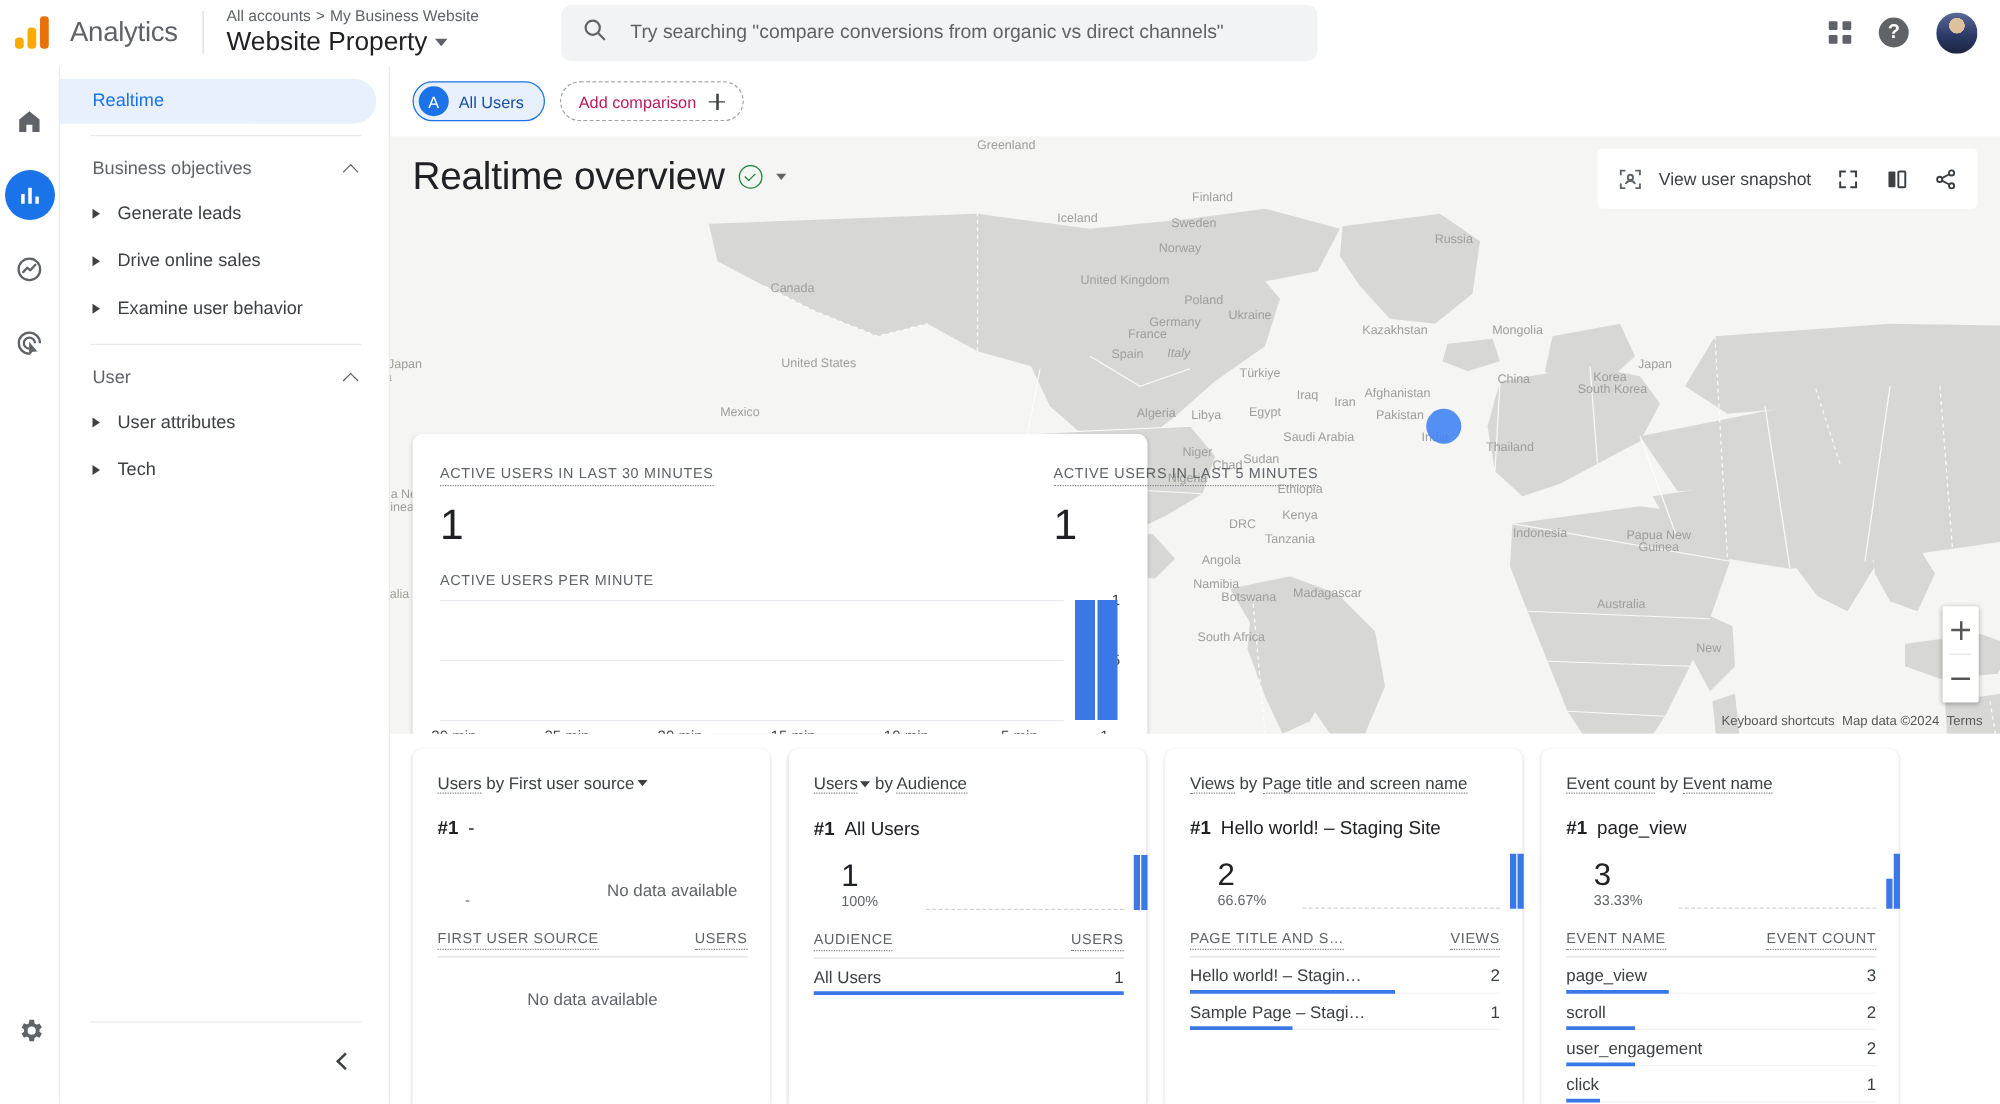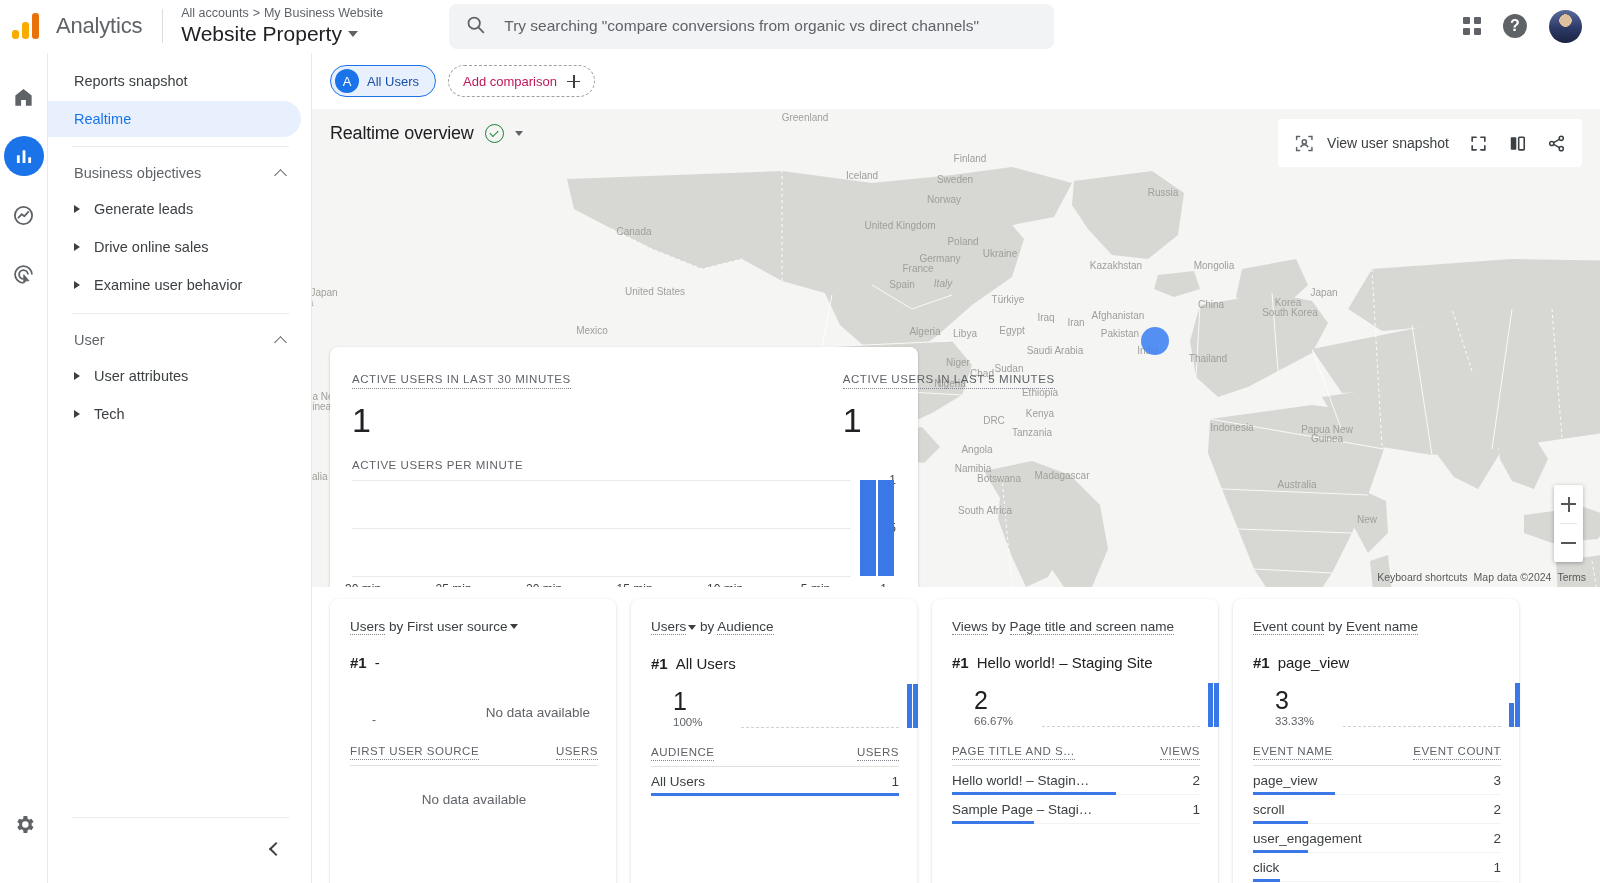--- a/index.html
+++ b/index.html
@@ -138,21 +138,21 @@
   
   .maparea { position: absolute; top: 56px; left: 0; width: 1288px; height: 478px;
              background: #f5f5f4; overflow: hidden; }
   .map-svg { position: absolute; inset: 0; width: 100%; height: 100%; }
   .mlabel { position: absolute; font-size: 10px; color: #9e9e9a; white-space: nowrap;
             transform: translate(-50%,-50%); pointer-events: none; }
   .user-dot { position: absolute; width: 28px; height: 28px; border-radius: 50%;
               background: #4285f4; opacity: 0.9; transform: translate(-50%,-50%); cursor: pointer; }
 
   .maphdr { position: absolute; top: 14px; left: 18px; display: flex; align-items: center; gap: 11px; z-index: 8; }
-  .maphdr h1 { font-size: 18px; font-weight: 400; color: #202124; letter-spacing: -0.2px; }
+  .maphdr h1 { font-size: 31px; font-weight: 400; color: #202124; letter-spacing: -0.2px; }
   .chk-green { width: 19px; height: 19px; border-radius: 50%; border: 1.6px solid #188038;
                display: flex; align-items: center; justify-content: center; }
   .chk-green::after { content:""; width: 7px; height: 4px; border-left: 1.6px solid #188038;
                       border-bottom: 1.6px solid #188038; transform: rotate(-45deg); margin-top:-2px; }
   .caret-sm { width:0;height:0;border-left:4.5px solid transparent;border-right:4.5px solid transparent;
               border-top:5px solid #5f6368; cursor: pointer; }
 
   .mapactions { position: absolute; top: 10px; right: 18px; height: 48px; display: flex;
                 align-items: center; gap: 20px; background: #fff; padding: 0 16px;
                 border-radius: 4px; z-index: 9; }
@@ -298,23 +298,20 @@
     </div>
     <div class="rail-item rail-gear">
       <svg width="23" height="23" viewBox="0 0 24 24" fill="currentColor">
         <path d="M19.4 13a7.8 7.8 0 0 0 0-2l2-1.6-2-3.4-2.4 1a7.6 7.6 0 0 0-1.7-1L14.9 3h-3.9l-.4 2.9c-.6.3-1.2.6-1.7 1l-2.4-1-2 3.4 2 1.6a7.8 7.8 0 0 0 0 2l-2 1.6 2 3.4 2.4-1c.5.4 1.1.8 1.7 1l.4 3h3.9l.4-3c.6-.2 1.2-.6 1.7-1l2.4 1 2-3.4zM12.9 15.4a3.4 3.4 0 1 1 0-6.8 3.4 3.4 0 0 1 0 6.8z"></path>
       </svg>
     </div>
   </div>
 
   <div class="nav">
     <div class="nav-inner">
-      <div class="nav-row top">
-        <span>Reports snapshot</span>
-      </div>
       <div class="nav-row top selected">
         <span>Realtime</span>
       </div>
       <div class="nav-sep"></div>
 
       <div class="nav-group">
         <span>Business objectives</span>
         <span class="chev-up"></span>
       </div>
       <div class="nav-sub">

